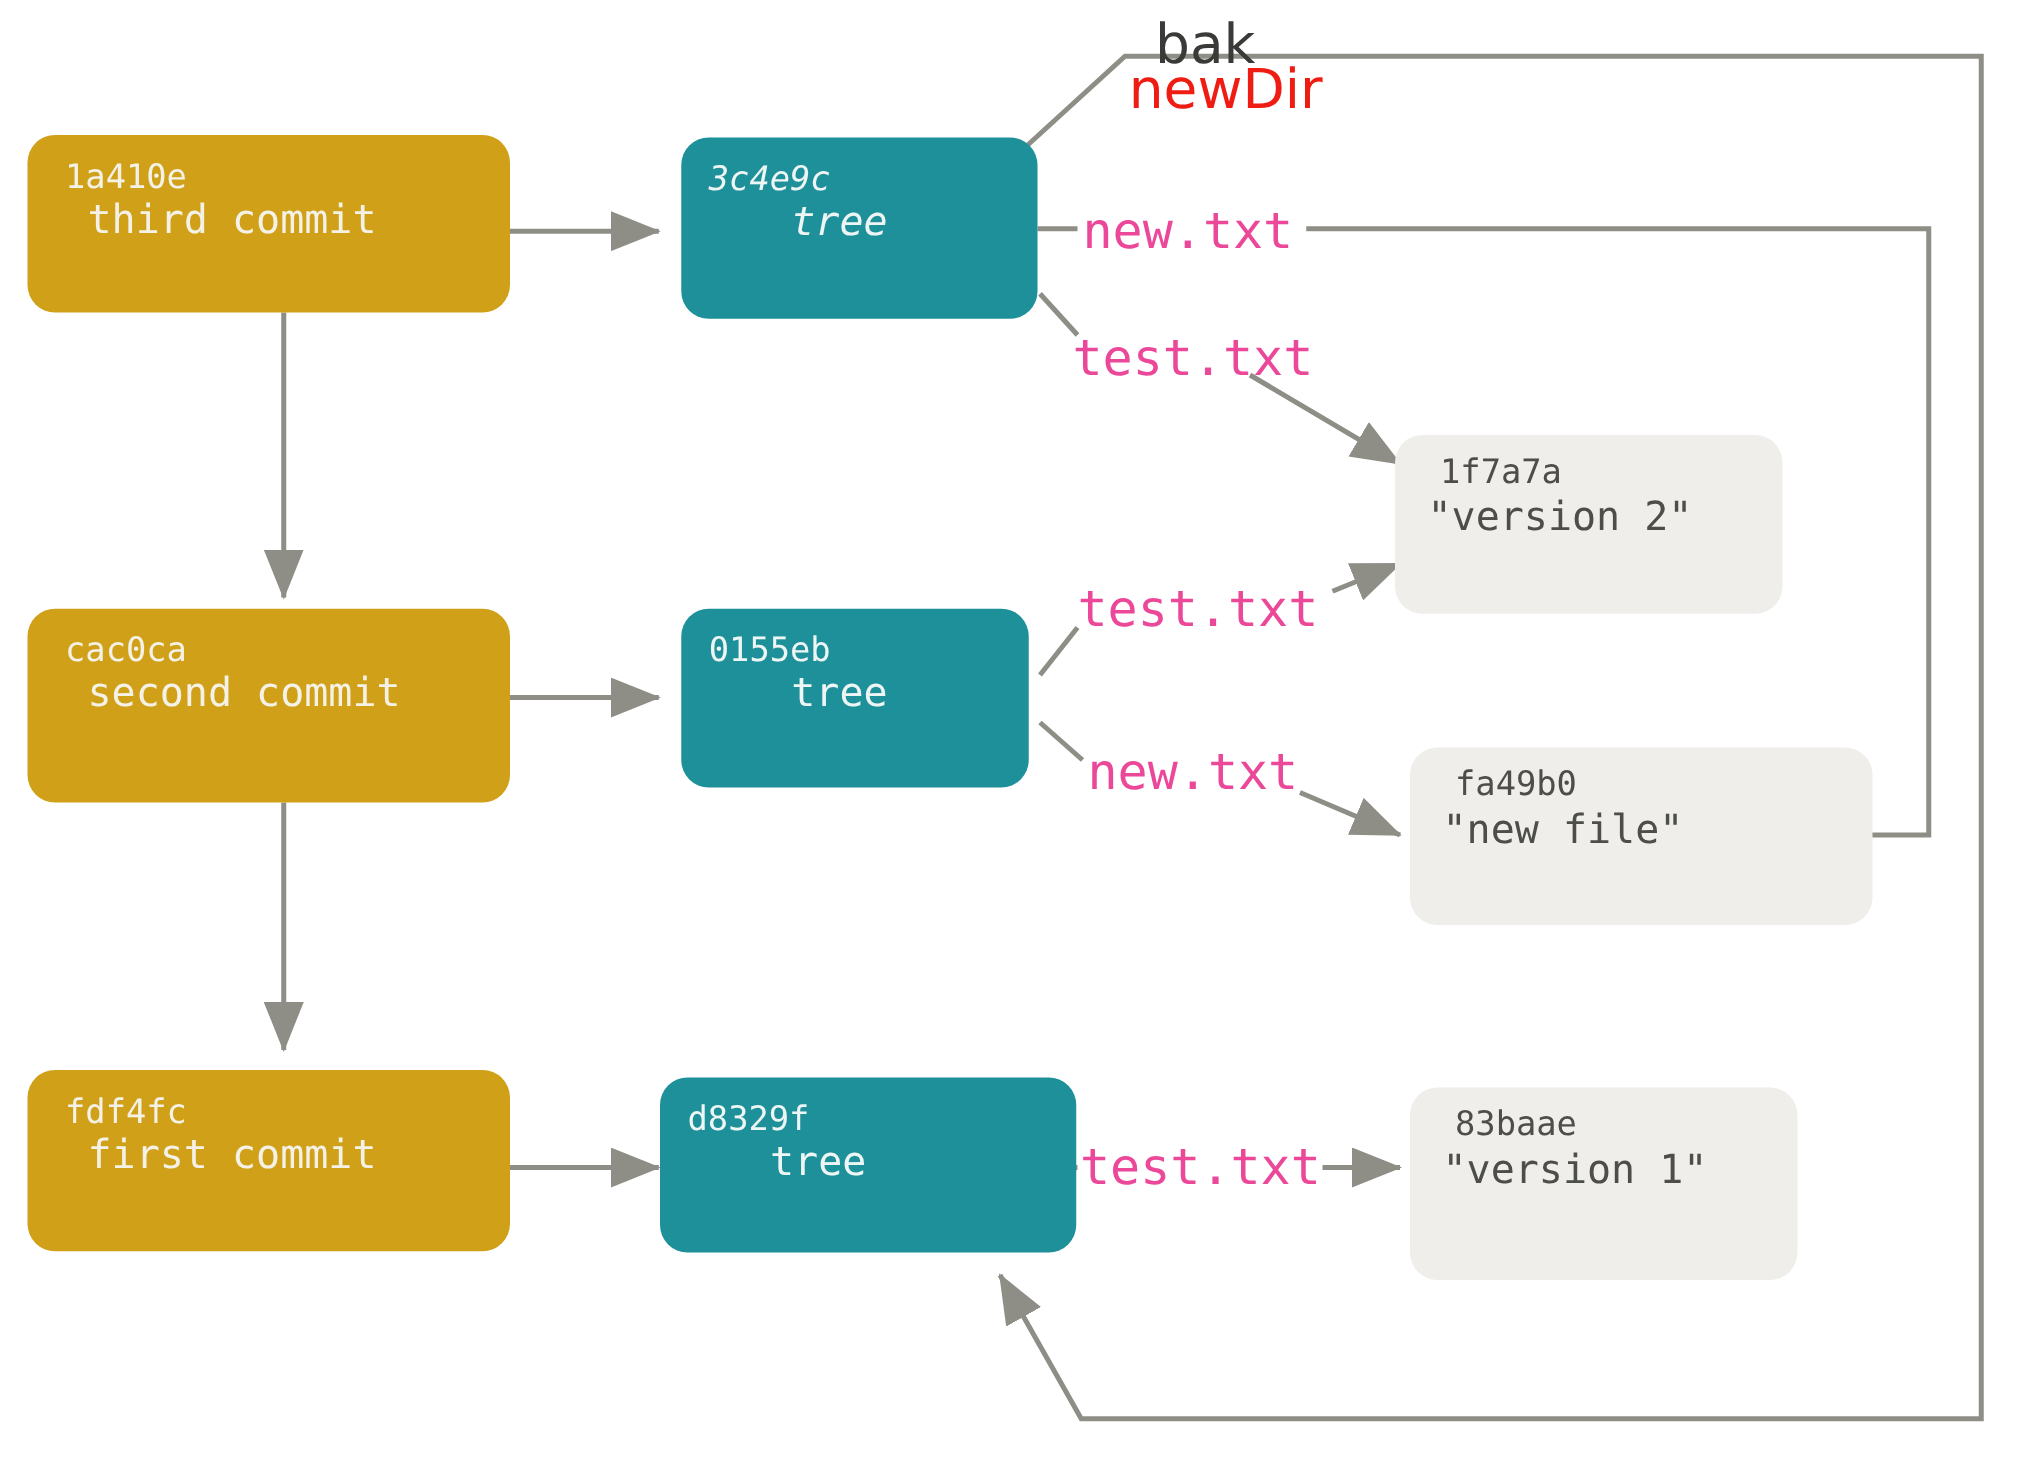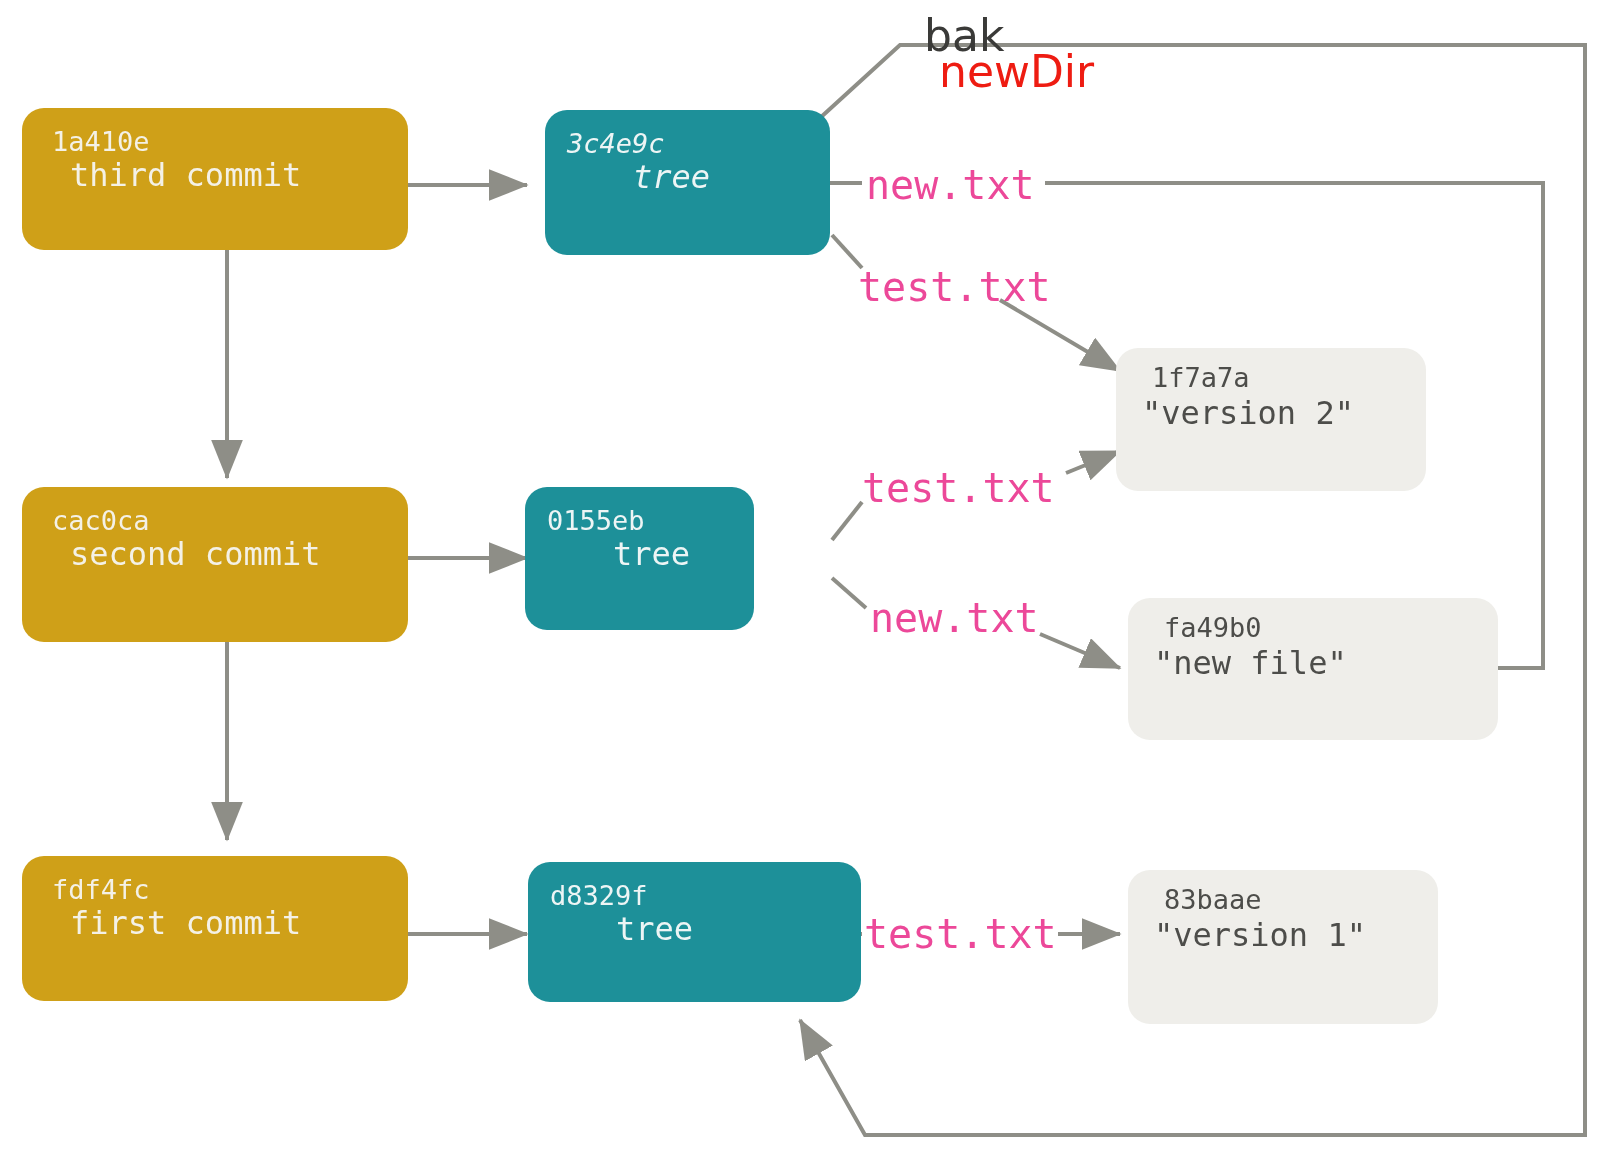--- a/index.html
+++ b/index.html
@@ -129,21 +129,21 @@
   <div class="node node-commit" style="left:22px; top:856px; width:386px; height:145px;">
     <span class="node-hash commit-hash">fdf4fc</span>
     <span class="node-title commit-title">first commit</span>
   </div>
 
   <div class="node node-tree" style="left:545px; top:110px; width:285px; height:145px;font-style:italic;">
     <span class="node-hash tree-hash">3c4e9c</span>
     <span class="node-title tree-title">tree</span>
   </div>
 
-  <div class="node node-tree" style="left:525px; top:487px; width:229px; height:143px;">
+  <div class="node node-tree" style="left:545px; top:487px; width:278px; height:143px;">
     <span class="node-hash tree-hash">0155eb</span>
     <span class="node-title tree-title">tree</span>
   </div>
 
   <div class="node node-tree" style="left:528px; top:862px; width:333px; height:140px;">
     <span class="node-hash tree-hash">d8329f</span>
     <span class="node-title tree-title">tree</span>
   </div>
 
   <div class="node node-blob" style="left:1116px; top:348px; width:310px; height:143px;">
@@ -166,15 +166,15 @@
   <span class="edge-label" style="left:858px; top:264px;">test.txt</span>
 
   <span class="edge-label" style="left:862px; top:465px;">test.txt</span>
 
   <span class="edge-label" style="left:870px; top:595px;">new.txt</span>
 
   <span class="edge-label" style="left:864px; top:911px;">test.txt</span>
 
   <span class="ref-label ref-bak" style="left:924px; top:10px;">bak</span>
 
-  <span class="ref-label ref-newdir" style="left:903px; top:46px;margin-left:36px;">newDir</span>
+  <span class="ref-label ref-newdir" style="left:903px; top:46px;">newDir</span>
 
 </div>
 
 </body></html>

